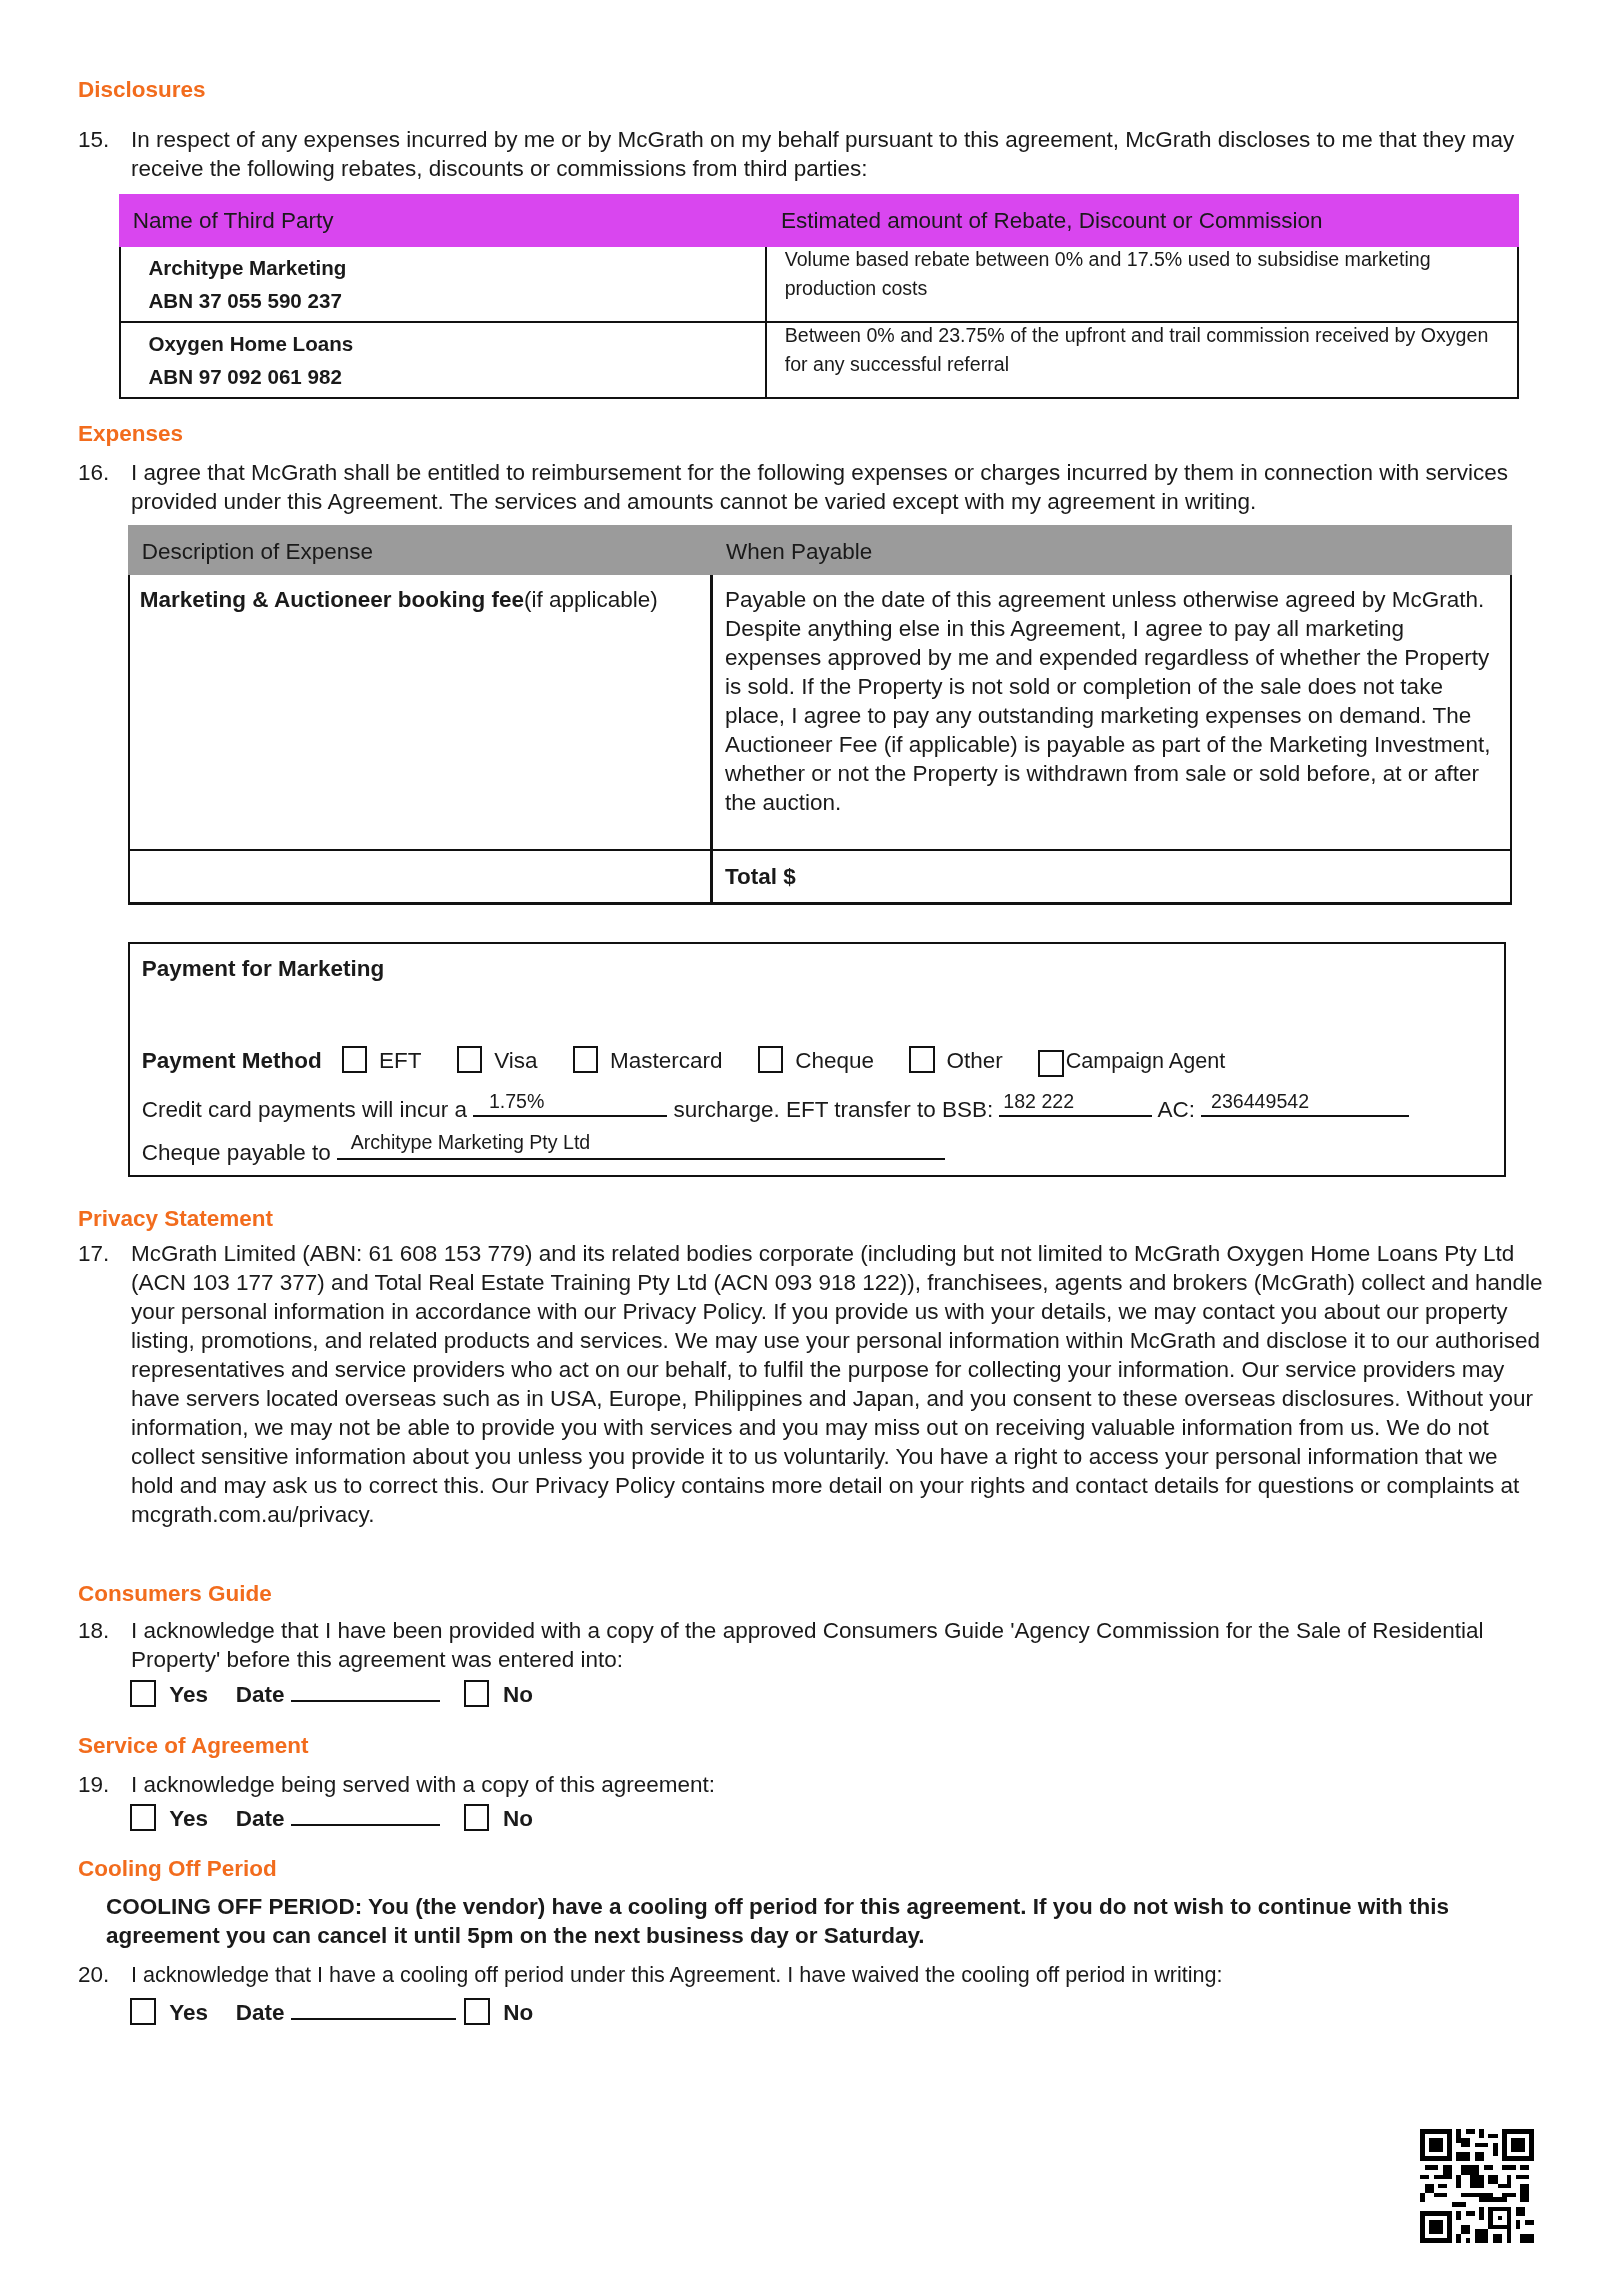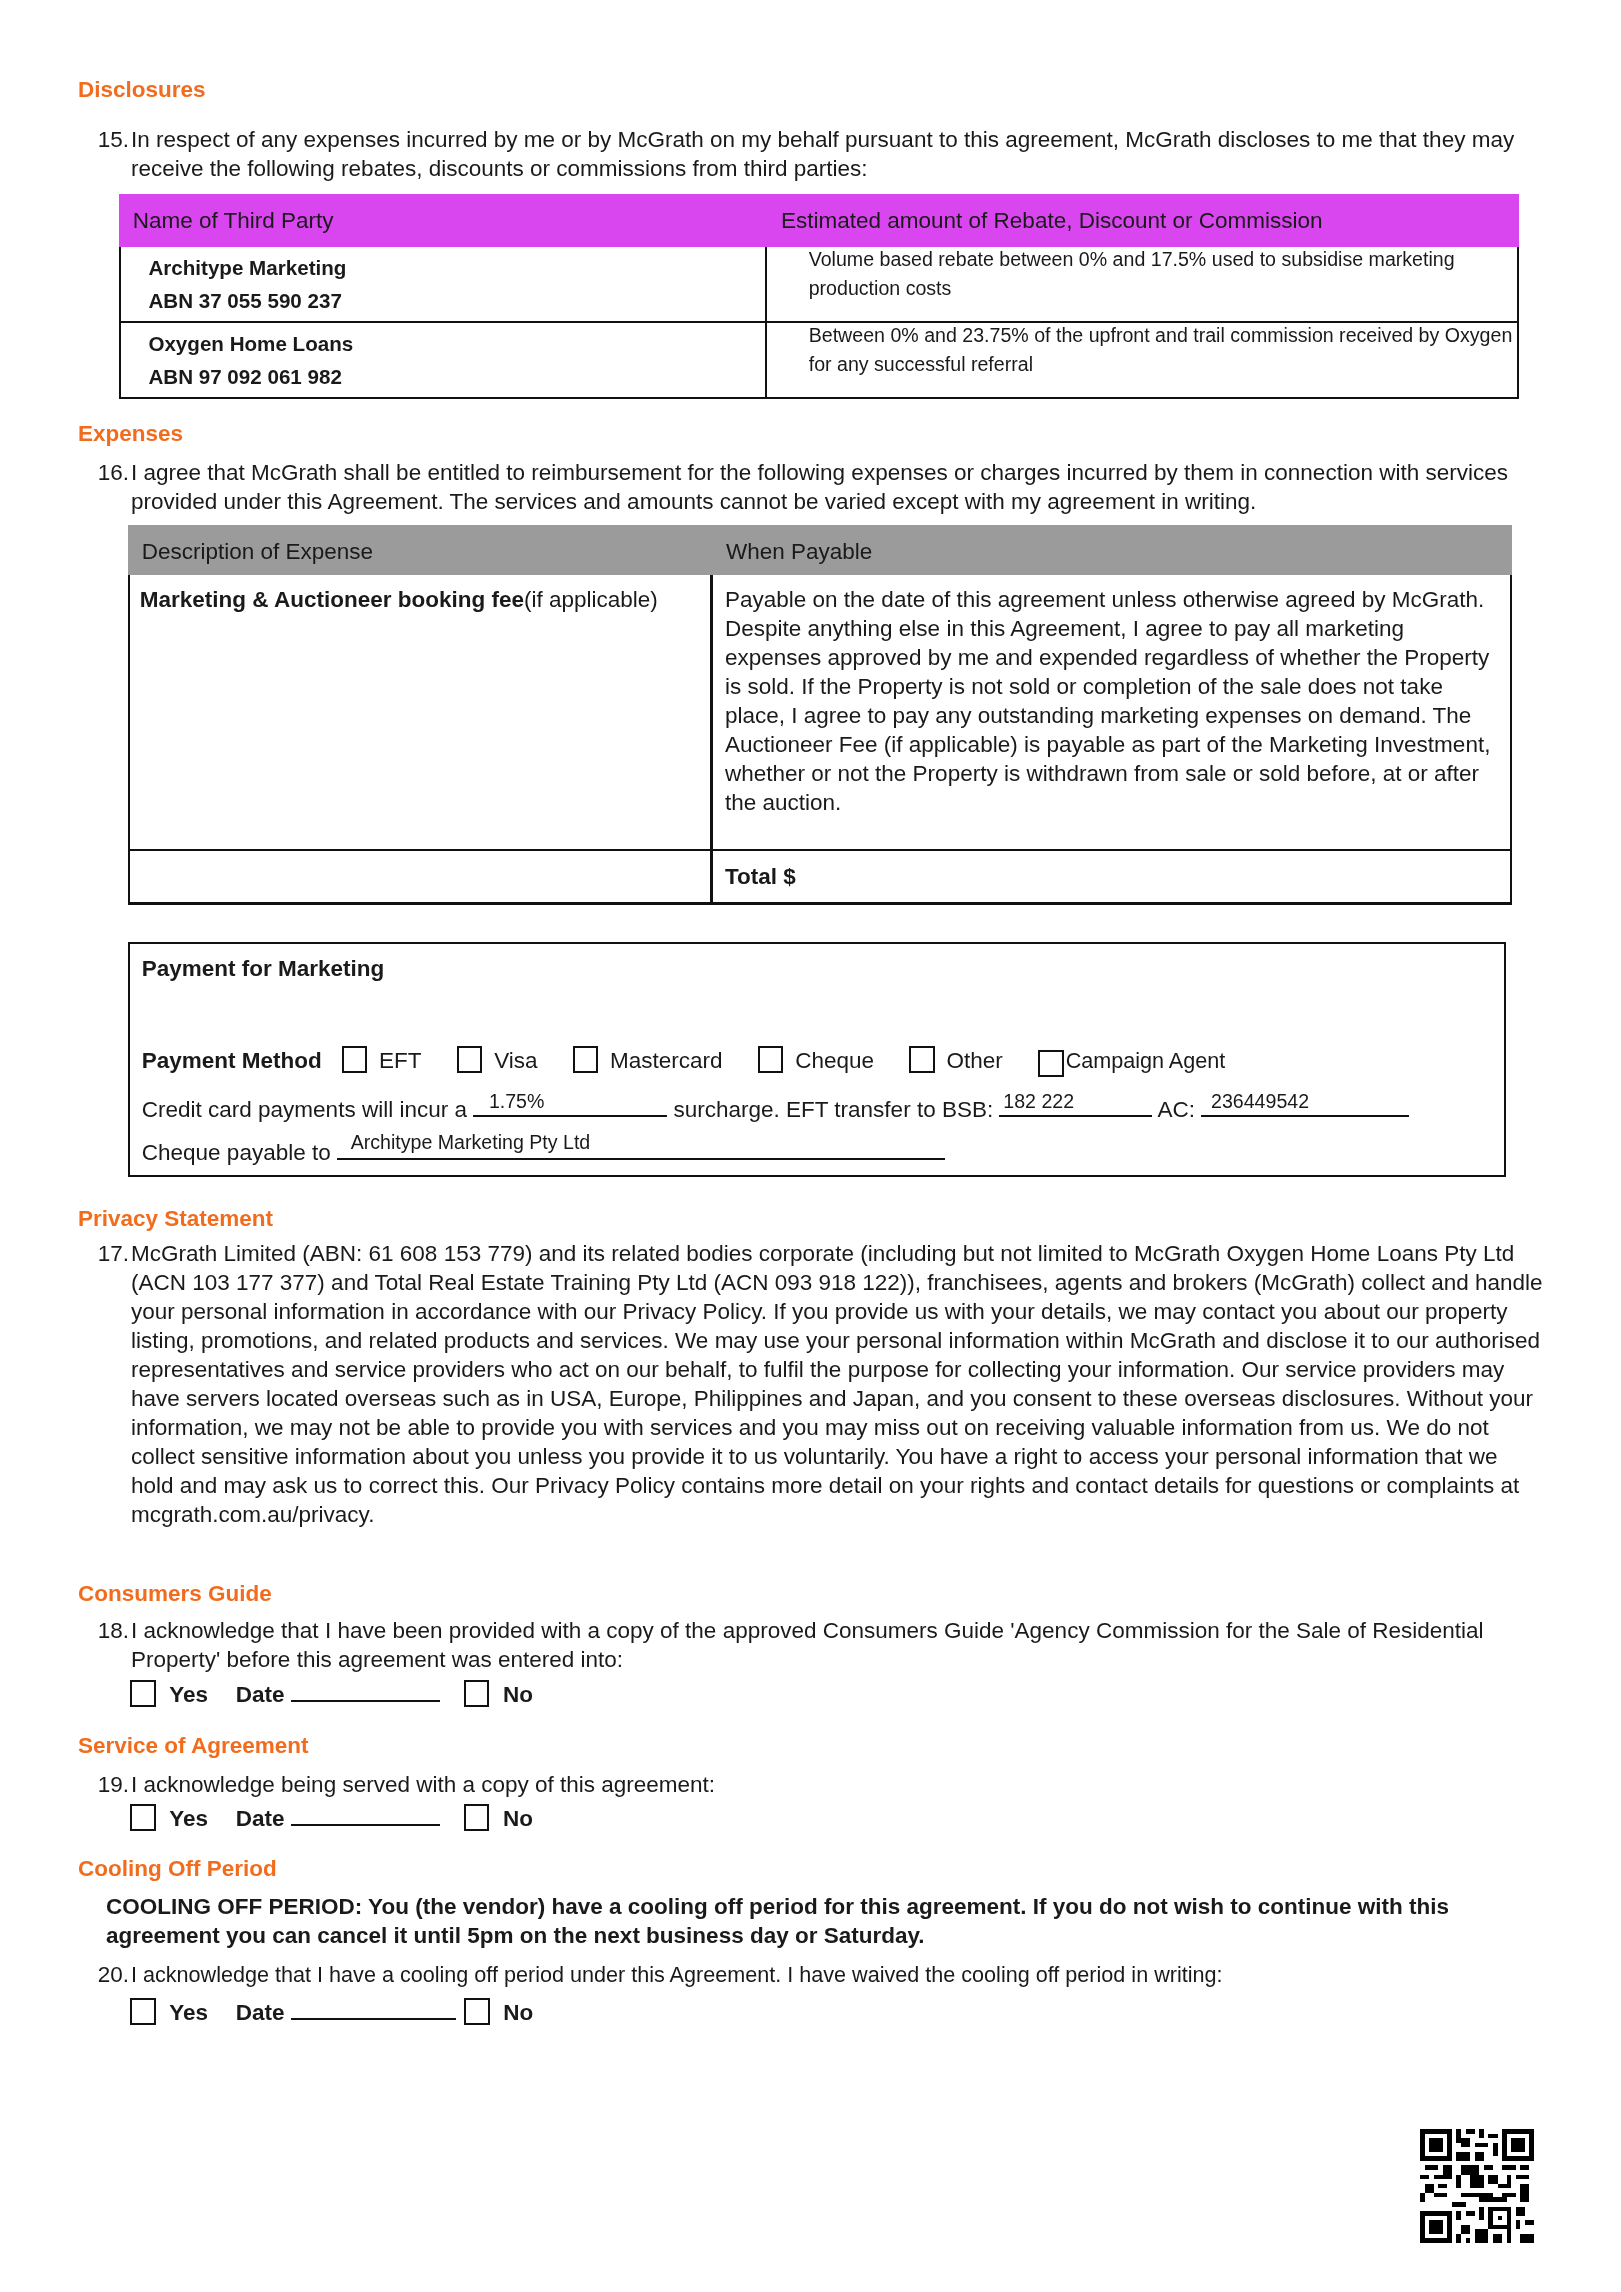--- a/index.html
+++ b/index.html
@@ -6,36 +6,36 @@
   body {
     width: 1621px; height: 2293px; position: relative; overflow: hidden;
     font-family: "Liberation Sans", sans-serif; color: #1a1a1a;
   }
   .heading {
     position: absolute; left: 78px;
     font-family: "Liberation Sans", sans-serif; font-weight: bold;
     font-size: 22.5px; color: #f26c1d; line-height: 27.4px;
   }
   .clause { position: absolute; left: 78px; right: 78px; font-size: 22.5px; line-height: 29px; }
-  .clause .num { position: absolute; left: 0; top: 0; width: 51px; text-align: right; }
+  .clause .num { position: absolute; left: 0; top: 0; width: 51px; }
   .clause .txt { margin-left: 53px; display: block; }
 
   
   .t1 { position: absolute; left: 119px; top: 194px; width: 1400px; }
   .t1 .hdr {
     height: 53px; background: #d946ef; position: relative;
     font-size: 22.5px; line-height: 53px;
   }
   .t1 .hdr span { position: absolute; top: 0; }
   .t1 .row {
     position: relative; height: 74px;
     border-left: 2.9px solid #111; border-right: 2.9px solid #111; border-bottom: 2.9px solid #111;
   }
   .t1 .row .c1 { position: absolute; left: 0; top: 0; width: 644px; height: 100%; border-right: 2.9px solid #111; }
-  .t1 .row .c2 { position: absolute; left: 647px; top: 0; right: 17px; height: 100%; margin-left: 24px; }
+  .t1 .row .c2 { position: absolute; left: 647px; top: 0; right: 17px; height: 100%; }
   .t1 .name { position: absolute; left: 27.4px; font-size: 20.6px; font-weight: bold; line-height: 33px; }
   .t1 .amt { position: absolute; left: 16.7px; top: -2px; font-size: 19.6px; line-height: 29px; width: 725px; }
 
   
   .t2 { position: absolute; left: 128px; top: 525px; width: 1384px; }
   .t2 .hdr { height: 50px; background: #9b9b9b; position: relative; font-size: 22.5px; line-height: 53px; }
   .t2 .hdr span { position: absolute; top: 0; }
   .t2 .body {
     position: relative; height: 274px;
     border-left: 2.9px solid #111; border-right: 2.9px solid #111; border-bottom: 2.9px solid #111;

